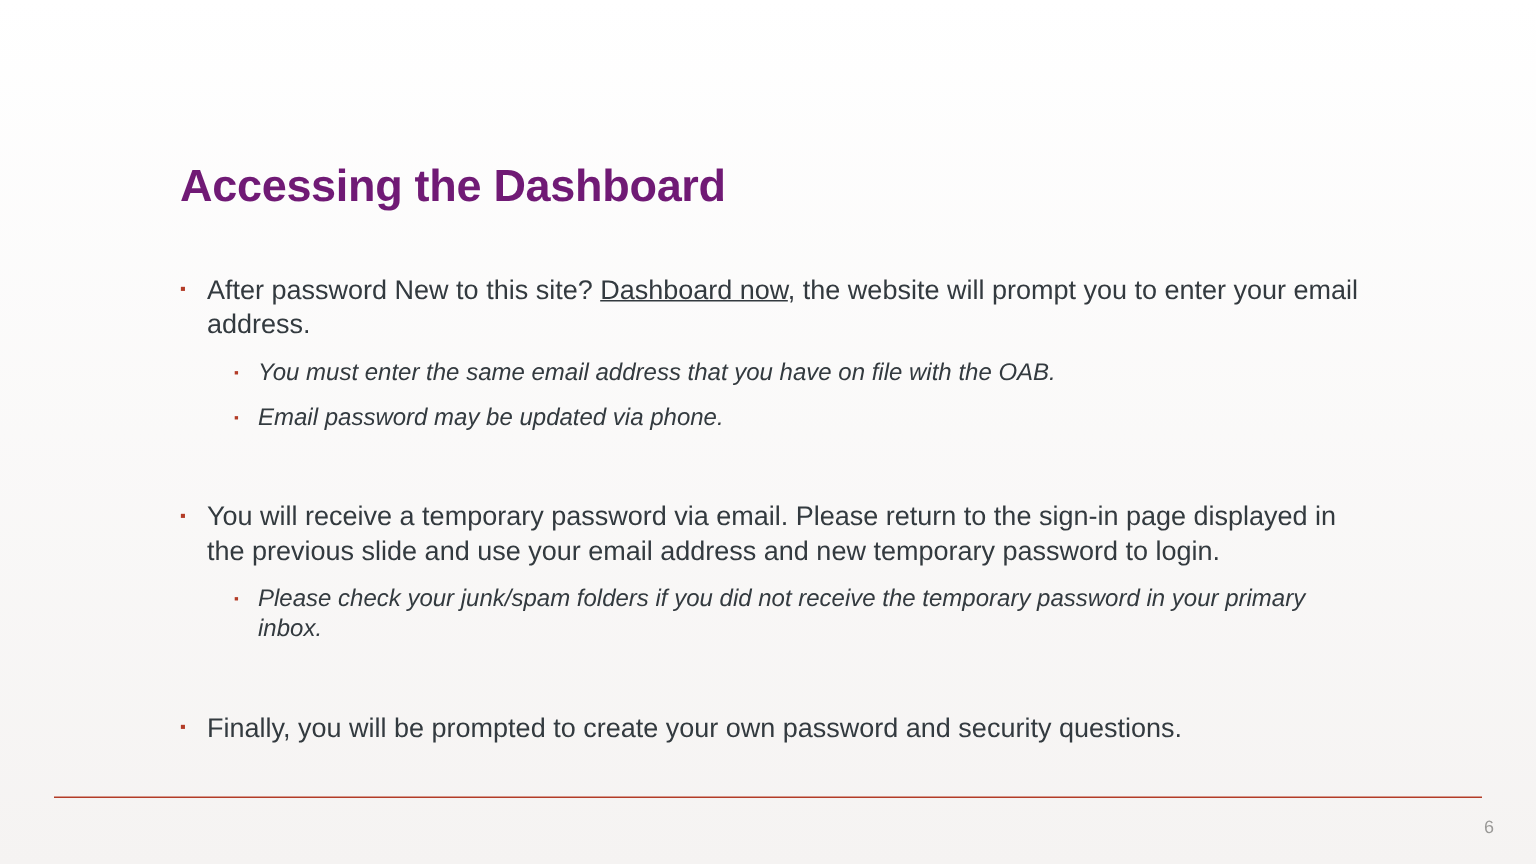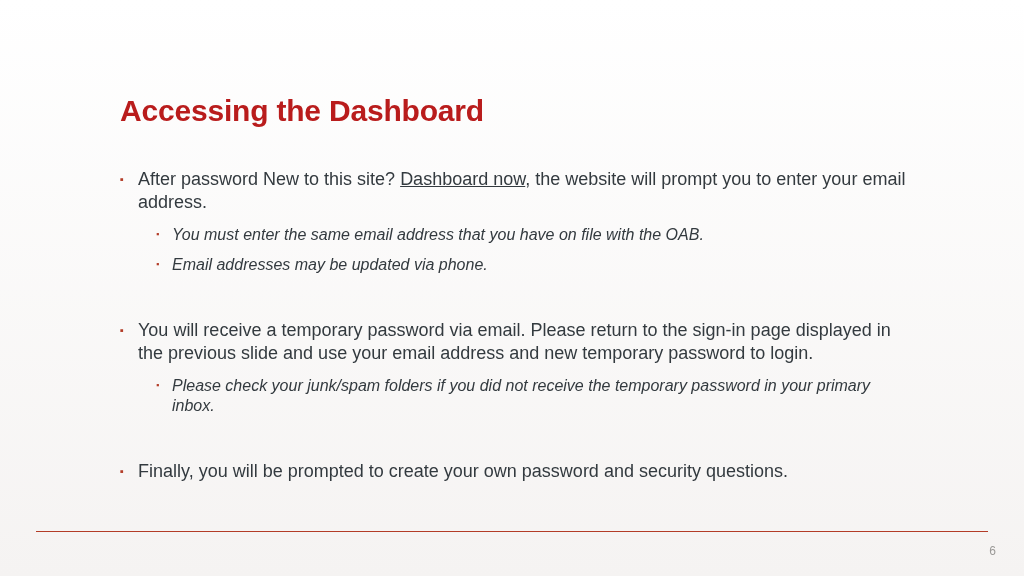--- a/index.html
+++ b/index.html
@@ -11,23 +11,24 @@
       color: #333a3f;
     }
     .slide {
       width: 100%; height: 100%;
       padding: 94px 115px 0 120px;
       position: relative;
     }
     .title {
       font-size: 30px;
       font-weight: bold;
-      color: #b91c1c;
+      color: #701a75;
       margin-bottom: 40px;
       letter-spacing: -0.2px;
+      margin-top: 14px;
     }
     .bullet-main {
       display: flex;
       align-items: flex-start;
       font-size: 18px;
       line-height: 1.25;
       margin-bottom: 12px;
       color: #333a3f;
     }
     .bullet-main .marker {
@@ -83,21 +84,21 @@
       <span>After password </span><span class="bold">New to this site? </span><span class="bold ul">Dashboard now</span><span>, the website will prompt you to enter your email address.</span>
     </div>
   </div>
   <div class="bullet-sub-group">
     <div class="bullet-sub">
       <div class="marker">▪</div>
       <div class="text">You must enter the same email address that you have on file with the OAB.</div>
     </div>
     <div class="bullet-sub">
       <div class="marker">▪</div>
-      <div class="text">Email addresses may be updated via phone.</div>
+      <div class="text">Email password may be updated via phone.</div>
     </div>
   </div>
 
   <div class="spacer-lg"></div>
 
   <div class="bullet-main">
     <div class="marker">▪</div>
     <div class="text">You will receive a temporary password via email. Please return to the sign-in page displayed in the previous slide and use your email address and new temporary password to login.</div>
   </div>
   <div class="bullet-sub-group">

